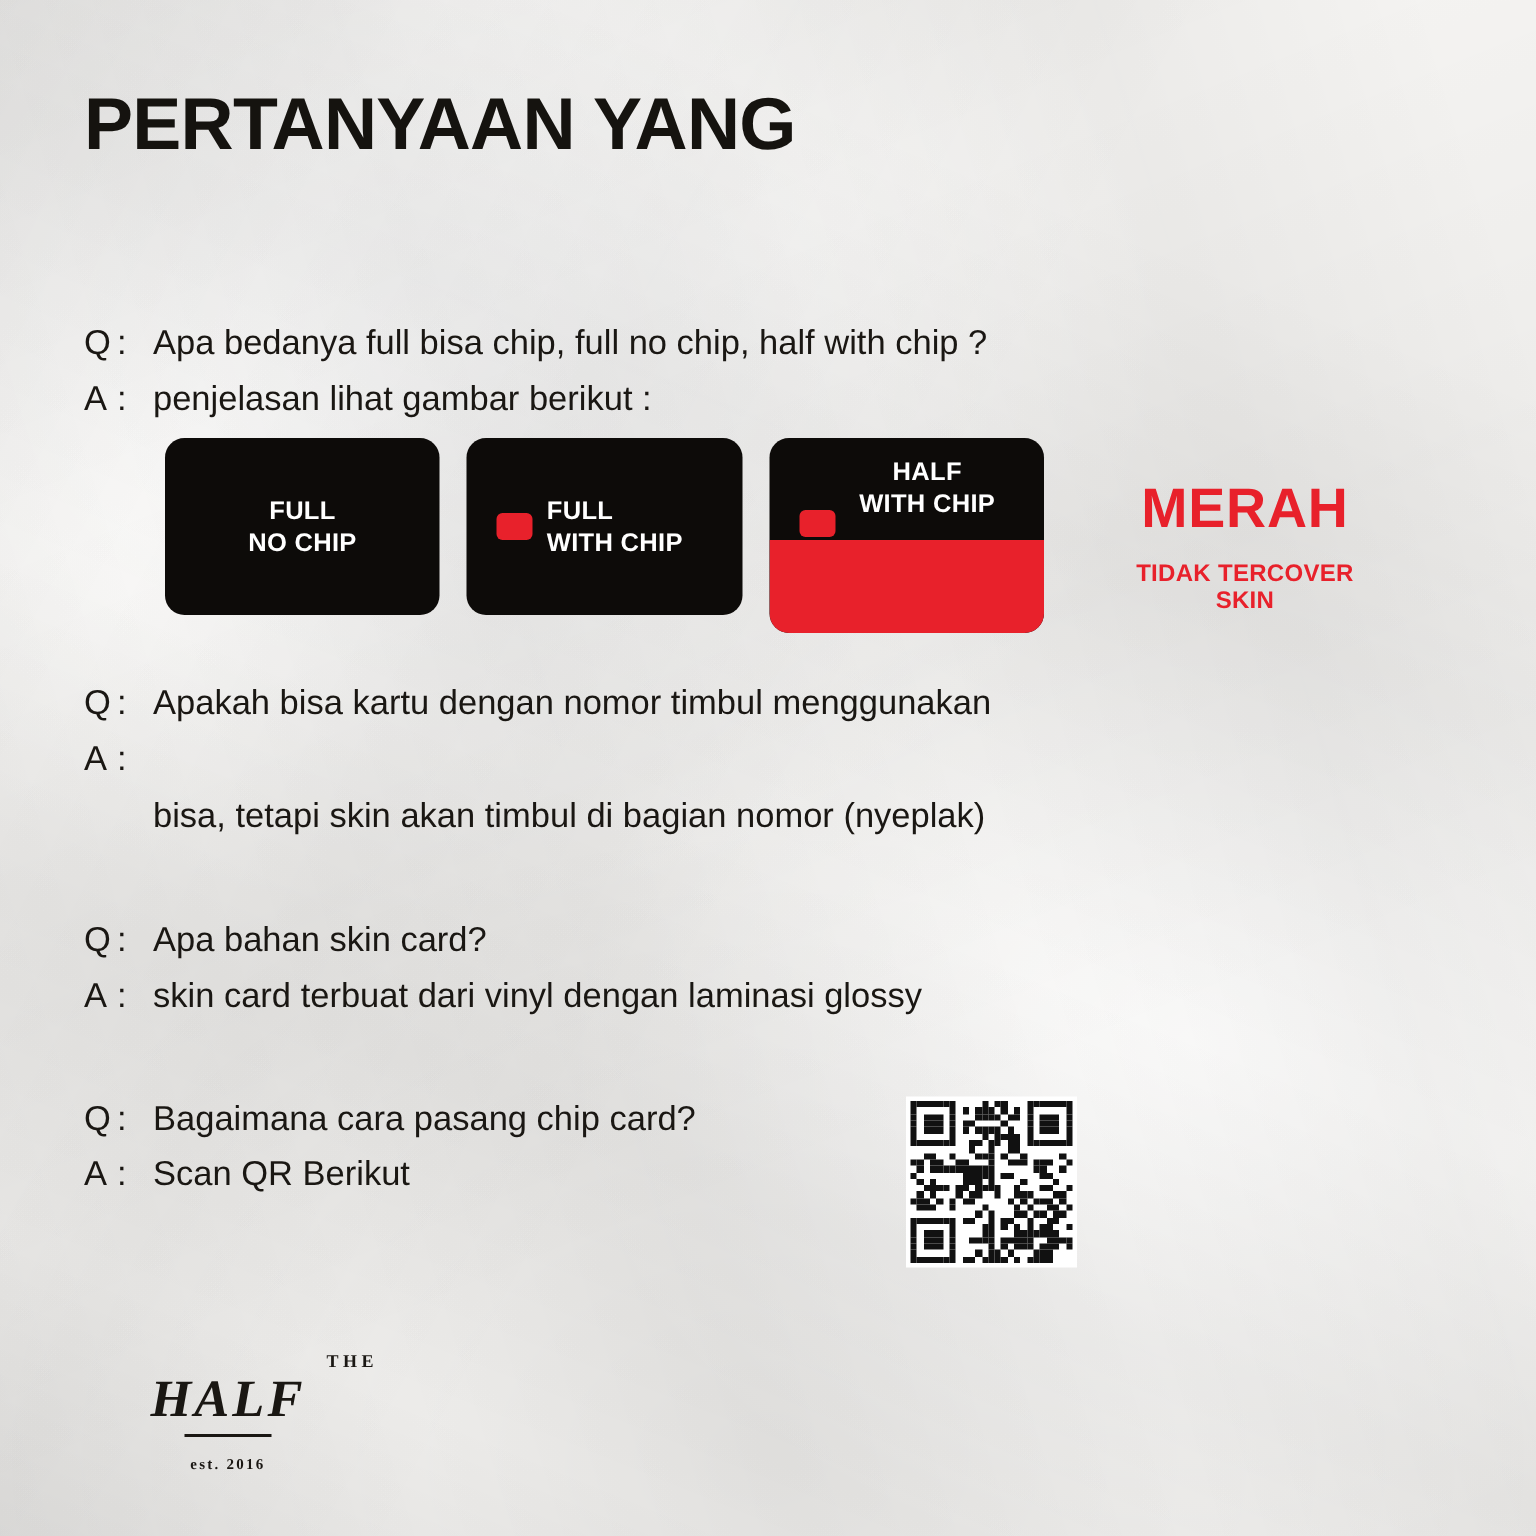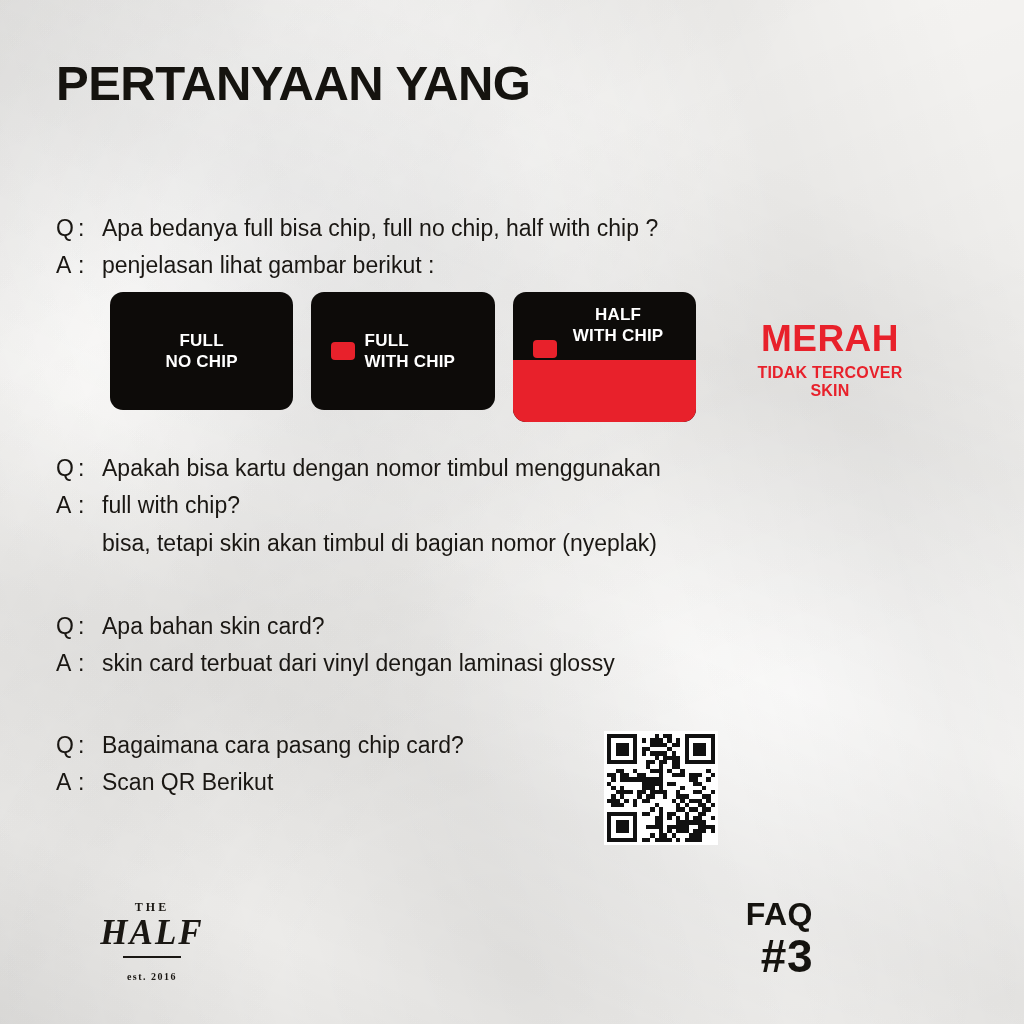--- a/index.html
+++ b/index.html
@@ -134,21 +134,21 @@
     font-size: 37px;
     letter-spacing: 0.5px;
     line-height: 1;
     text-transform: uppercase;
   }
   .merah-sub {
     color: #e8212b;
     font-weight: 700;
     font-size: 16px;
     letter-spacing: 0.2px;
-    margin-top: 7px;
+    margin-top: 17px;
     text-transform: uppercase;
   }
 
   
   .qr {
     position: absolute;
     left: 604px;
     top: 731px;
     width: 114px;
     height: 114px;
@@ -170,20 +170,21 @@
     bottom: 42px;
     width: 200px;
     text-align: center;
     color: #1a1713;
   }
   .logo .the {
     font-size: 12px;
     letter-spacing: 3px;
     font-weight: 700;
     font-family: "Liberation Serif", serif;
+    text-align: right;
   }
   .logo .creative {
     font-size: 31px;
     letter-spacing: 5px;
     font-weight: 700;
     font-family: "Liberation Serif", serif;
     line-height: 1.05;
   }
   .logo .tribe {
     font-size: 35px;
@@ -275,21 +276,20 @@
 
   <div class="qa-block" style="top:450px;">
     <div class="qa-row">
       <span class="qa-key">Q</span>
       <span class="qa-colon">:</span>
       <span class="qa-text">Apakah bisa kartu dengan nomor timbul menggunakan</span>
     </div>
     <div class="qa-row">
       <span class="qa-key">A</span>
       <span class="qa-colon">:</span>
-      <span class="qa-text">full with chip?</span>
     </div>
     <div class="qa-cont">bisa, tetapi skin akan timbul di bagian nomor (nyeplak)</div>
   </div>
 
   <div class="qa-block" style="top:608px;">
     <div class="qa-row">
       <span class="qa-key">Q</span>
       <span class="qa-colon">:</span>
       <span class="qa-text">Apa bahan skin card?</span>
     </div>
@@ -943,18 +943,14 @@
       </div>
   </div>
 
   <div class="logo">
     <div class="the">THE</div>
     <div class="tribe">HALF</div>
     <div class="rule"></div>
     <div class="est">est. 2016</div>
   </div>
 
-  <div class="faq-corner">
-    <div class="faq-word">FAQ</div>
-    <div class="faq-num">#3</div>
-  </div>
 
 </div>
 
 </body></html>

